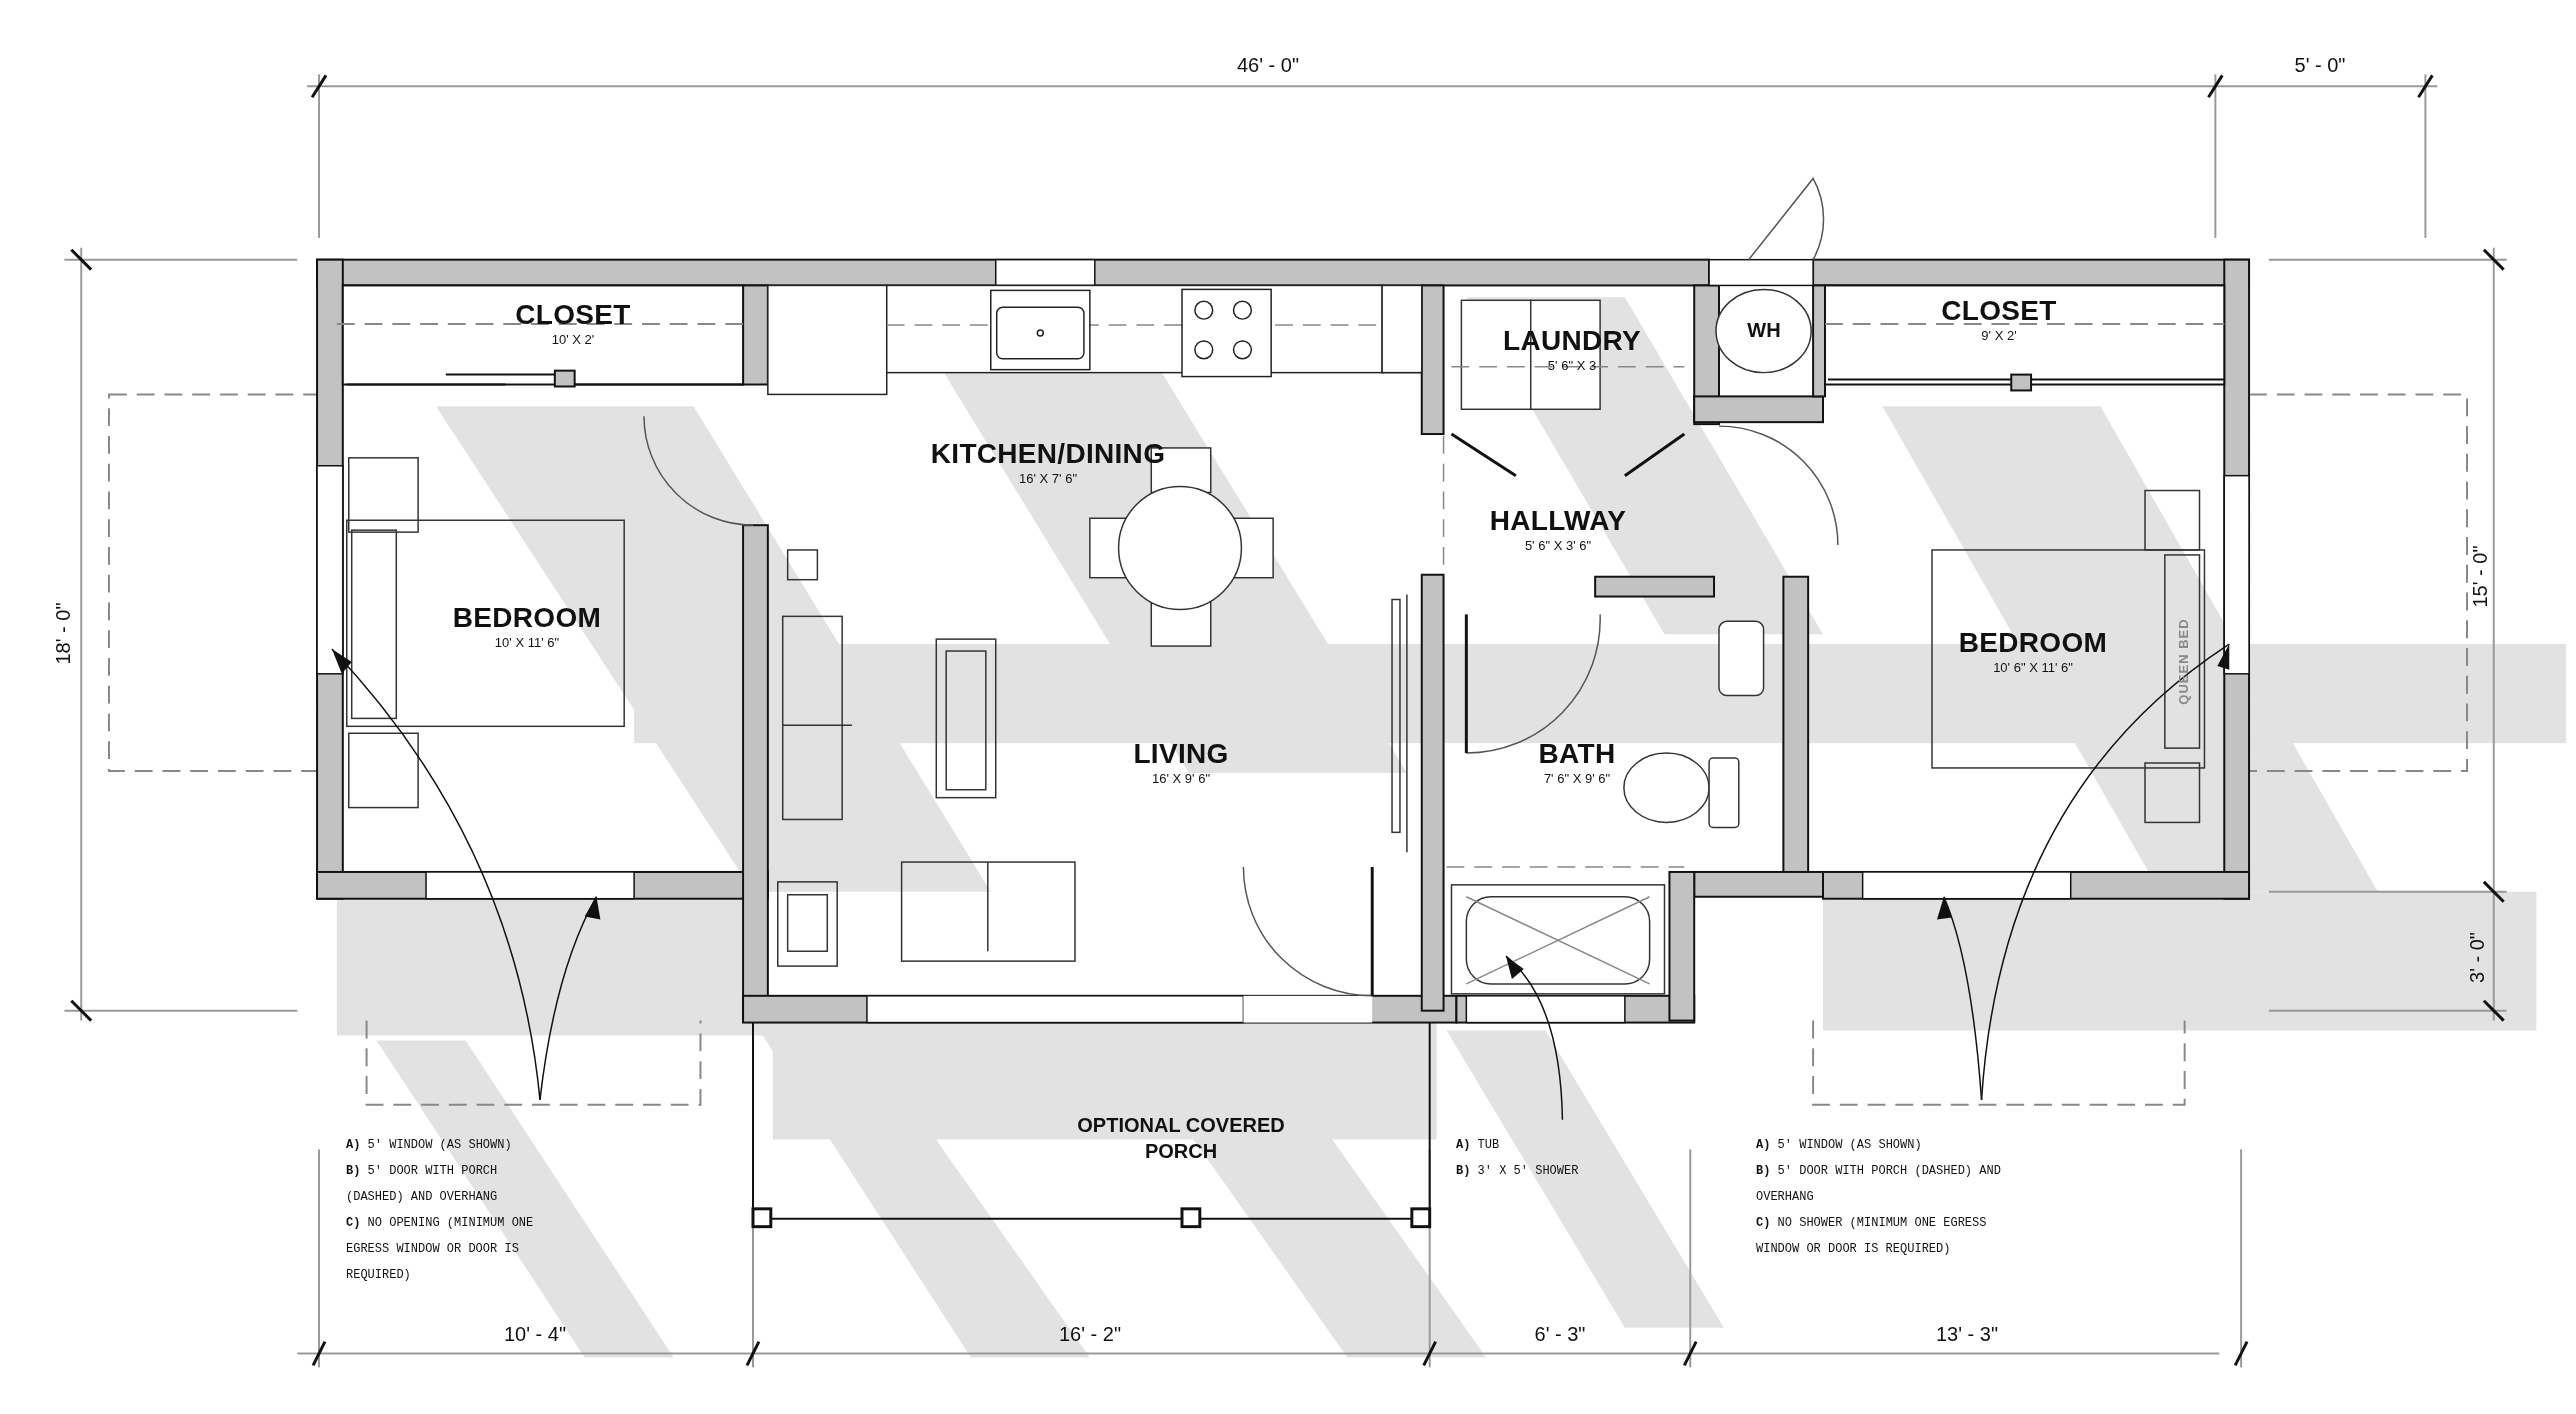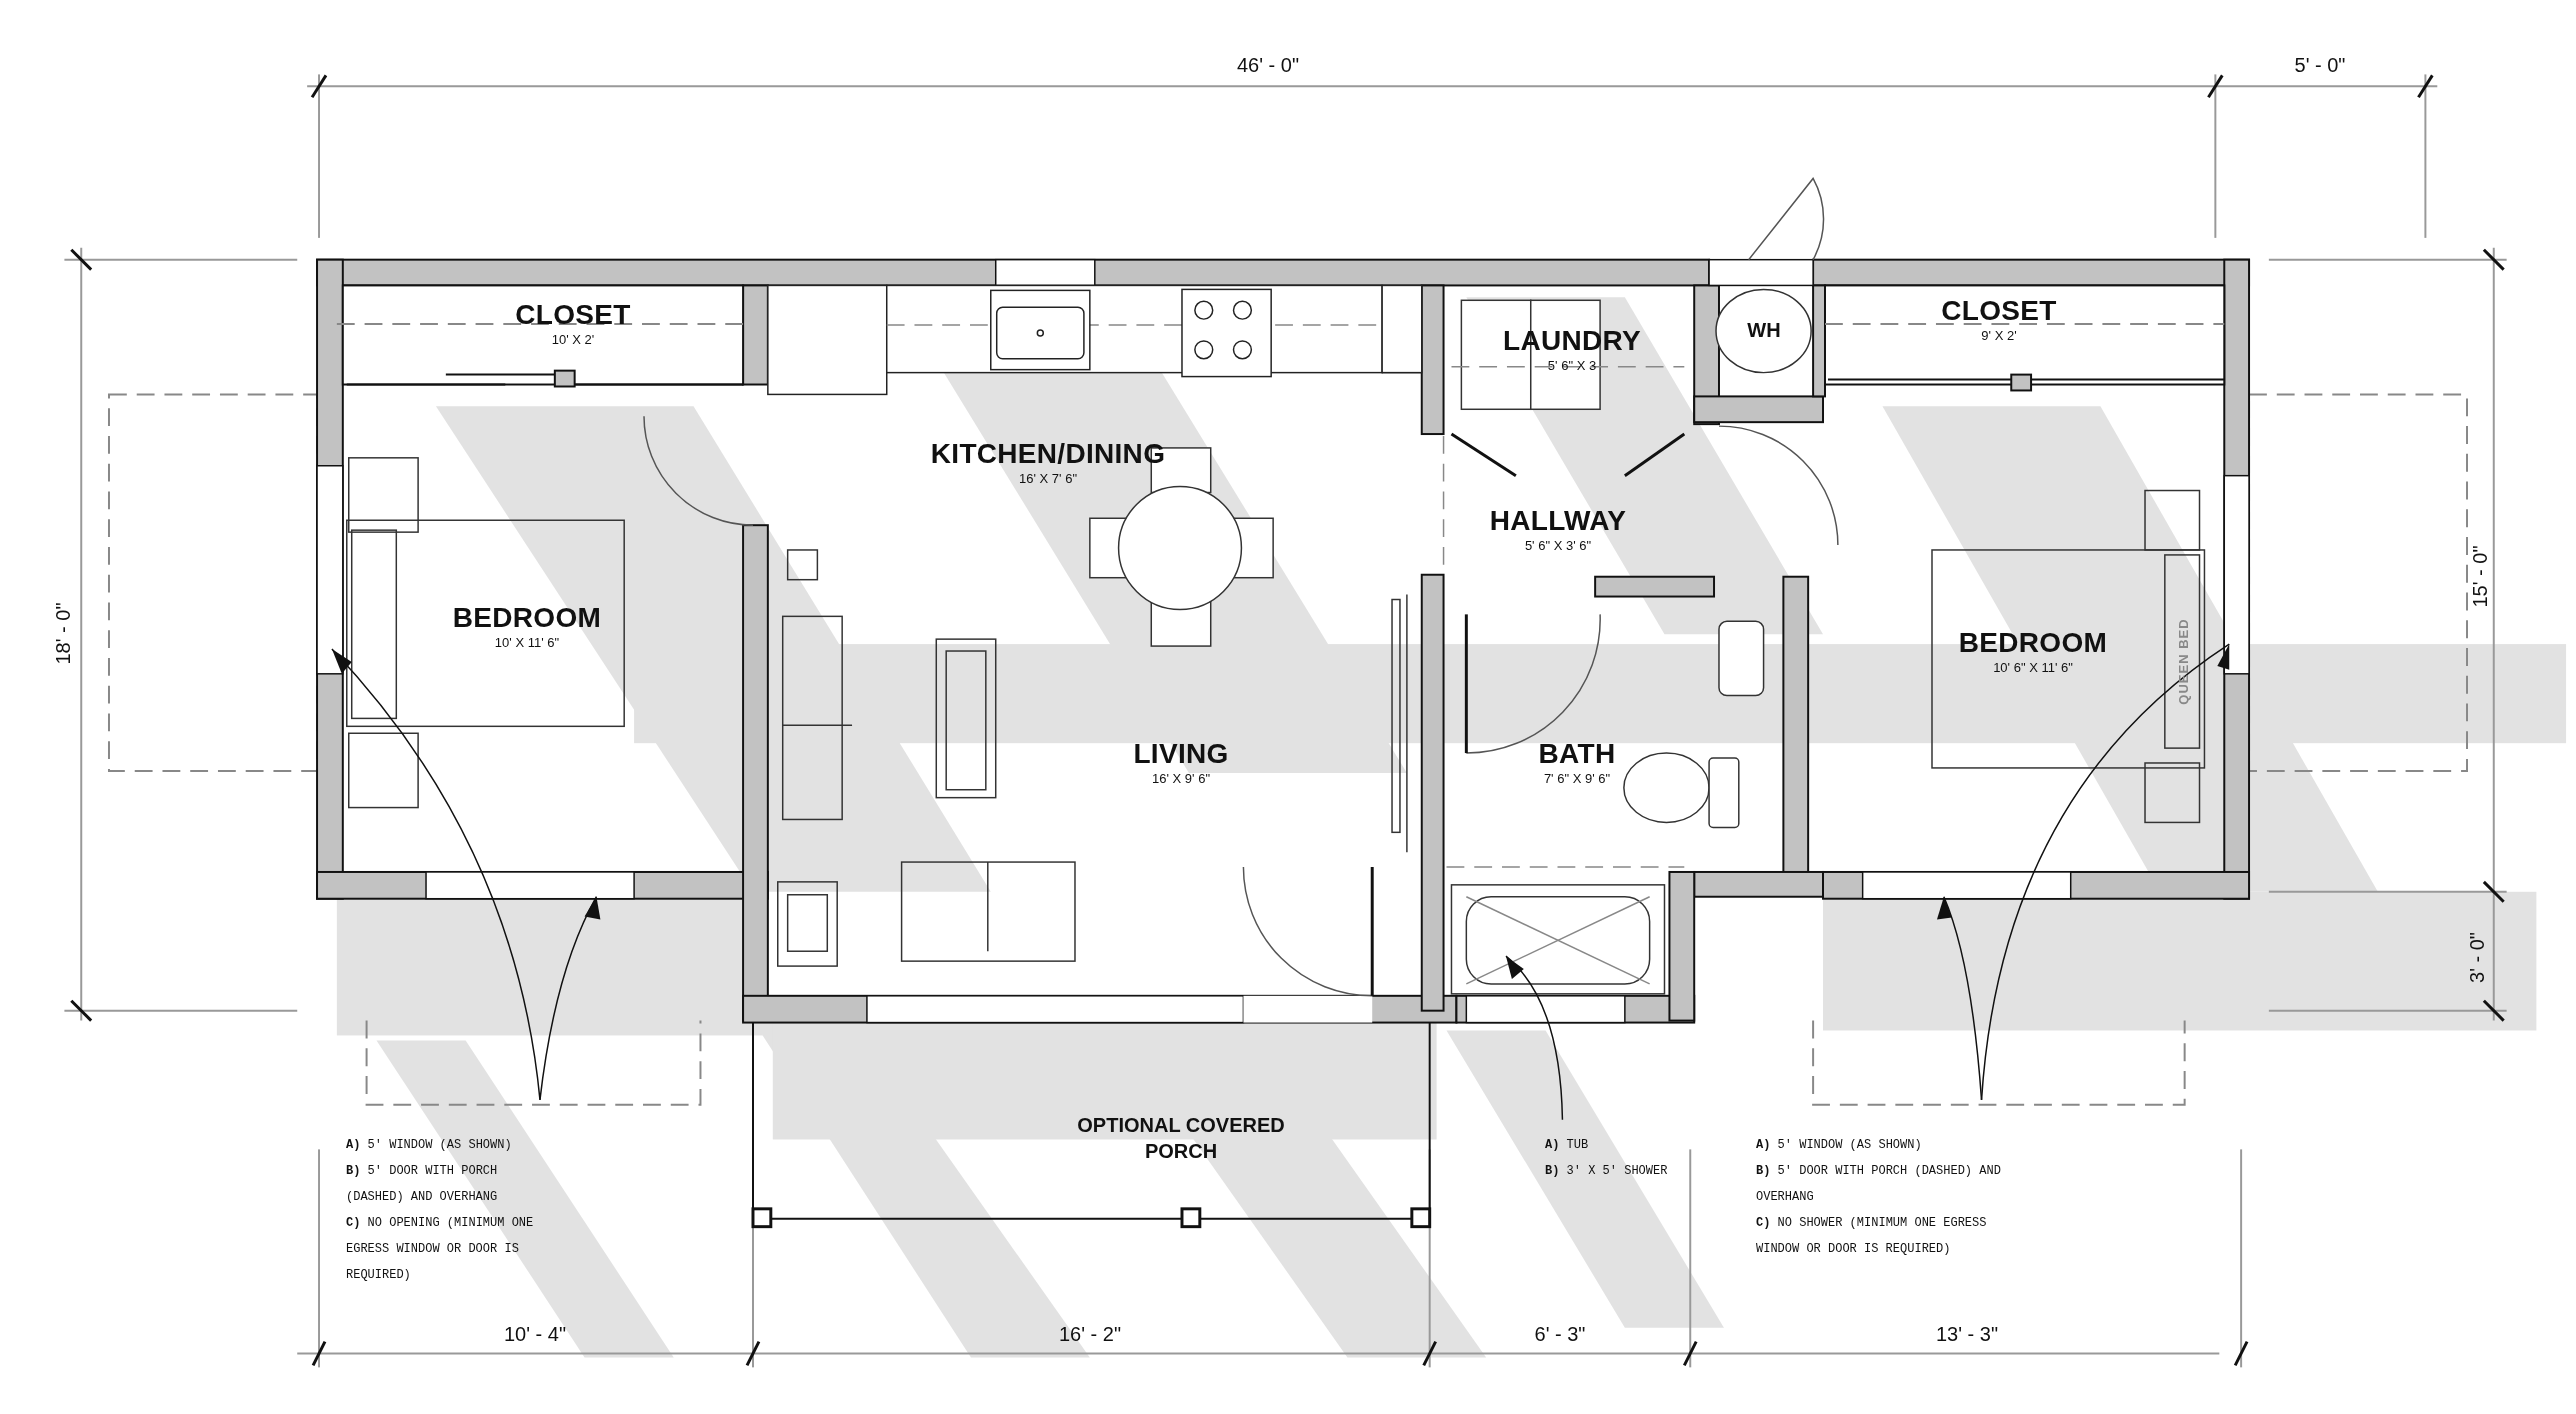--- a/index.html
+++ b/index.html
@@ -301,21 +301,21 @@
 
 <div class="note" style="left:346px;top:1132px;">
   <div><b>A)</b><span> 5' WINDOW (AS SHOWN)</span></div>
   <div><b>B)</b><span> 5' DOOR WITH PORCH</span></div>
   <div><span>(DASHED) AND OVERHANG</span></div>
   <div><b>C)</b><span> NO OPENING (MINIMUM ONE</span></div>
   <div><span>EGRESS WINDOW OR DOOR IS</span></div>
   <div><span>REQUIRED)</span></div>
 </div>
 
-<div class="note" style="left:1545px;top:1132px;">
+<div class="note" style="left:1456px;top:1132px;">
   <div><b>A)</b><span> TUB</span></div>
   <div><b>B)</b><span> 3' X 5' SHOWER</span></div>
 </div>
 
 <div class="note" style="left:1756px;top:1132px;">
   <div><b>A)</b><span> 5' WINDOW (AS SHOWN)</span></div>
   <div><b>B)</b><span> 5' DOOR WITH PORCH (DASHED) AND</span></div>
   <div><span>OVERHANG</span></div>
   <div><b>C)</b><span> NO SHOWER (MINIMUM ONE EGRESS</span></div>
   <div><span>WINDOW OR DOOR IS REQUIRED)</span></div>

